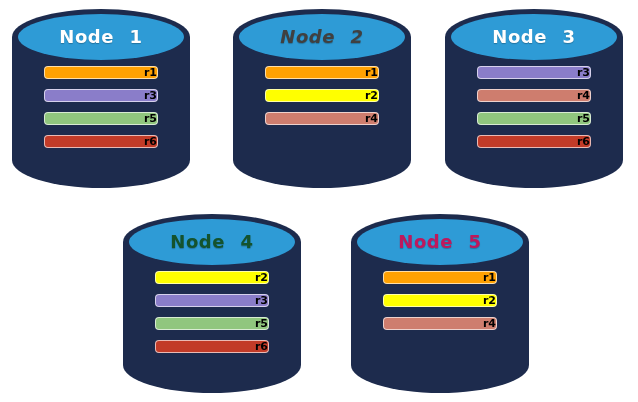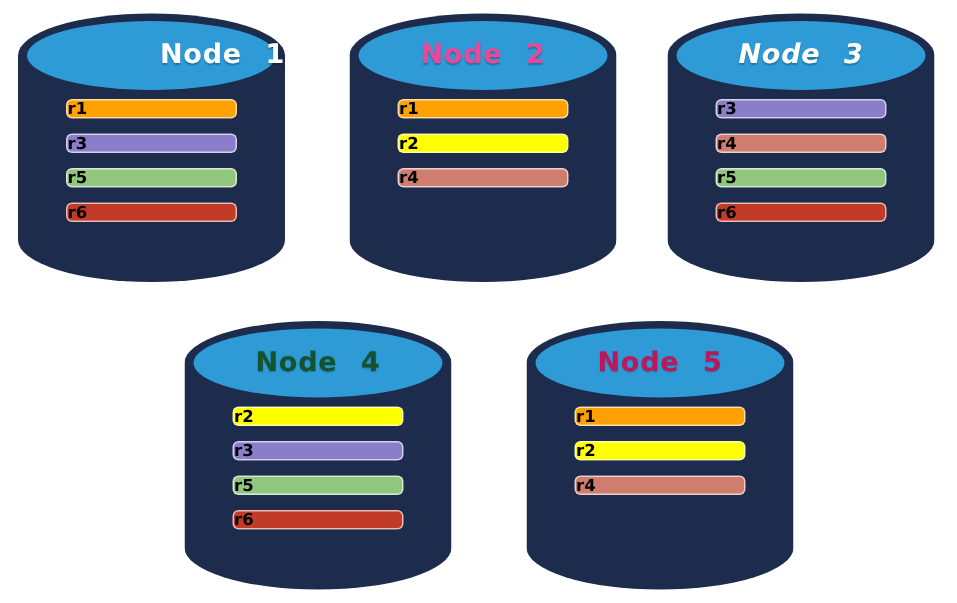--- a/index.html
+++ b/index.html
@@ -46,65 +46,65 @@
     top: 58px;
     width: 114px;
   }
   .replica-bar {
     box-sizing: border-box;
     width: 114px;
     height: 13px;
     margin-bottom: 10px;
     border-radius: 4px;
     border: 1px solid rgba(255,255,255,0.65);
-    text-align: left;
+    text-align: right;
     font-size: 11px;
     font-weight: bold;
     color: #000000;
     line-height: 11px;
   }
 </style>
 </head>
 <body>
 
 <div id="canvas" style="background: rgb(255, 255, 255);">
 
     <div class="node" style="left: 12px; top: 8px;">
       <svg class="cyl" viewBox="0 0 178 182">
         <path class="cyl-body" d="M0,29 A89,28 0 0 1 178,29 L178,152 A89,28 0 0 1 0,152 Z" fill="#1d2b4d"></path>
         <ellipse class="cyl-top" cx="89" cy="29" rx="83" ry="23" fill="#2e9bd6"></ellipse>
       </svg>
-      <div class="node-label" style="color: rgb(255, 255, 255); text-align: right;">Node 1</div>
+      <div class="node-label" style="color: rgb(255, 255, 255);">Node 1</div>
       <div class="bars">
         <div class="replica-bar" style="background: rgb(255, 161, 2); color: rgb(0, 0, 0);">r1</div>
         <div class="replica-bar" style="background: rgb(138, 125, 201); color: rgb(0, 0, 0);">r3</div>
         <div class="replica-bar" style="background: rgb(144, 198, 126); color: rgb(0, 0, 0);">r5</div>
         <div class="replica-bar" style="background: rgb(194, 59, 40); color: rgb(0, 0, 0);">r6</div>
       </div>
     </div>
 
     <div class="node" style="left: 233px; top: 8px;">
       <svg class="cyl" viewBox="0 0 178 182">
         <path class="cyl-body" d="M0,29 A89,28 0 0 1 178,29 L178,152 A89,28 0 0 1 0,152 Z" fill="#1d2b4d"></path>
         <ellipse class="cyl-top" cx="89" cy="29" rx="83" ry="23" fill="#2e9bd6"></ellipse>
       </svg>
-      <div class="node-label" style="color: #ec4899;">Node 2</div>
+      <div class="node-label" style="color: #404040; font-style: italic;">Node 2</div>
       <div class="bars">
         <div class="replica-bar" style="background: rgb(255, 161, 2); color: rgb(0, 0, 0);">r1</div>
         <div class="replica-bar" style="background: rgb(255, 255, 0); color: rgb(0, 0, 0);">r2</div>
         <div class="replica-bar" style="background: rgb(206, 125, 110); color: rgb(0, 0, 0);">r4</div>
       </div>
     </div>
 
     <div class="node" style="left: 445px; top: 8px;">
       <svg class="cyl" viewBox="0 0 178 182">
         <path class="cyl-body" d="M0,29 A89,28 0 0 1 178,29 L178,152 A89,28 0 0 1 0,152 Z" fill="#1d2b4d"></path>
         <ellipse class="cyl-top" cx="89" cy="29" rx="83" ry="23" fill="#2e9bd6"></ellipse>
       </svg>
-      <div class="node-label" style="color: rgb(255, 255, 255); font-style: italic;">Node 3</div>
+      <div class="node-label" style="color: rgb(255, 255, 255);">Node 3</div>
       <div class="bars">
         <div class="replica-bar" style="background: rgb(138, 125, 201); color: rgb(0, 0, 0);">r3</div>
         <div class="replica-bar" style="background: rgb(206, 125, 110); color: rgb(0, 0, 0);">r4</div>
         <div class="replica-bar" style="background: rgb(144, 198, 126); color: rgb(0, 0, 0);">r5</div>
         <div class="replica-bar" style="background: rgb(194, 59, 40); color: rgb(0, 0, 0);">r6</div>
       </div>
     </div>
 
     <div class="node" style="left: 123px; top: 213px;">
       <svg class="cyl" viewBox="0 0 178 182">

